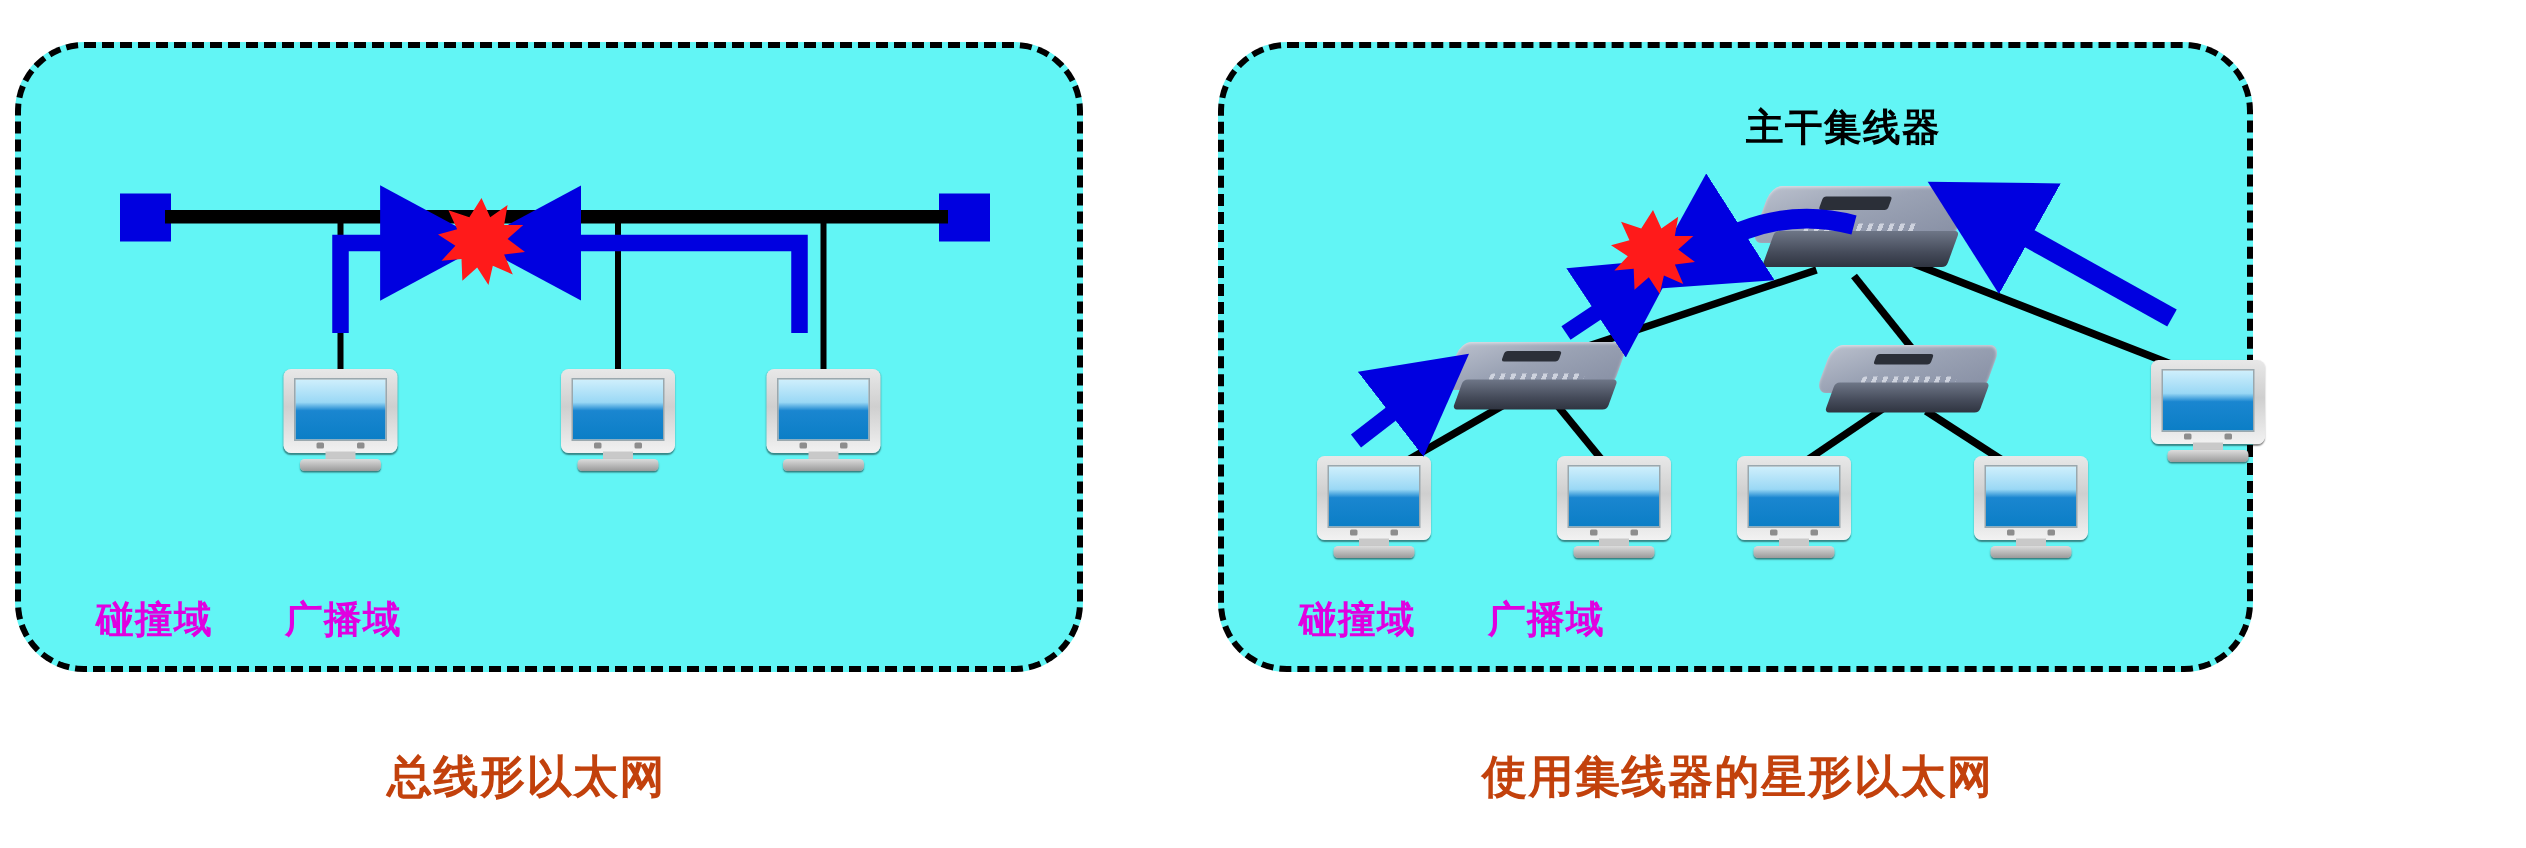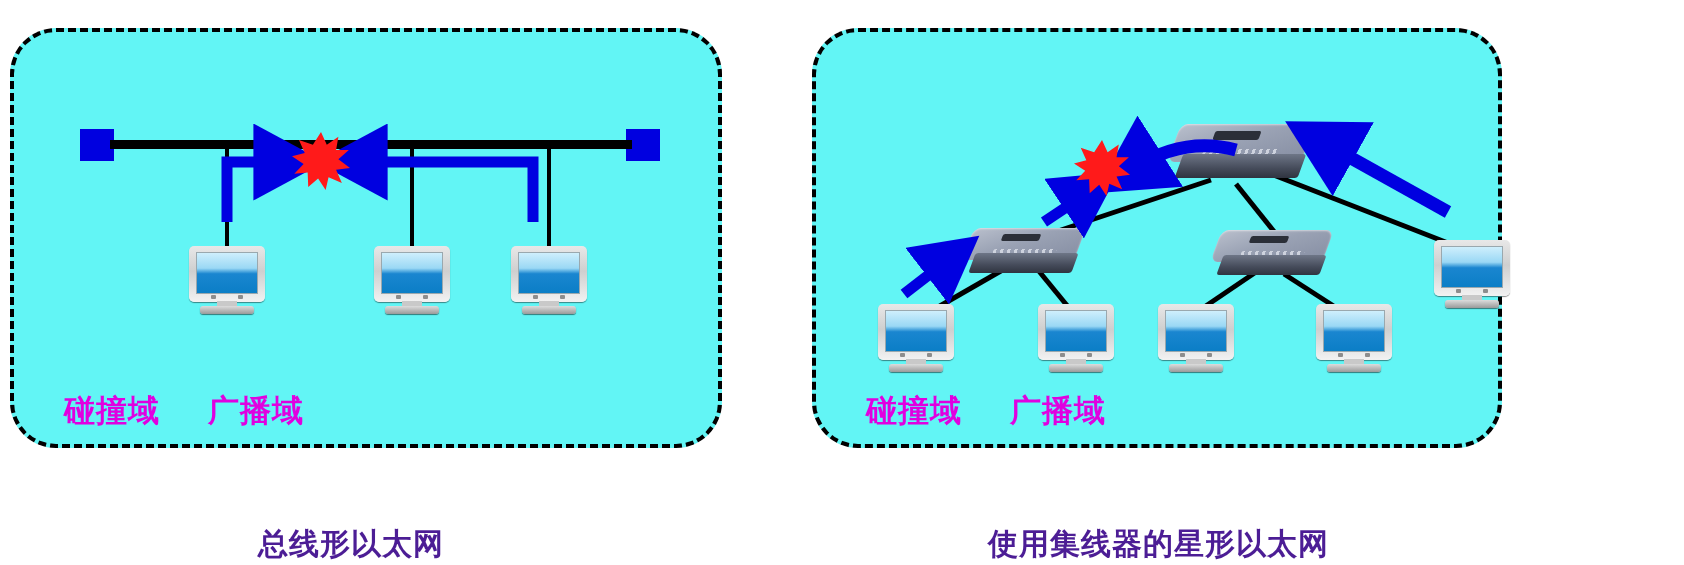--- a/index.html
+++ b/index.html
@@ -5,25 +5,25 @@
   html,body{margin:0;padding:0;background:#ffffff;}
   body{width:1684px;height:565px;position:relative;overflow:hidden;
        font-family:"Liberation Sans","DejaVu Sans",sans-serif;}
 
   .panel{position:absolute;background:#62f5f5;border:4px dashed #000000;
          border-radius:46px;box-sizing:border-box;}
   #panel-bus{left:10px;top:28px;width:712px;height:420px;}
   #panel-star{left:812px;top:28px;width:690px;height:420px;}
 
   .domain-labels{position:absolute;bottom:18px;left:50px;display:flex;gap:48px;}
-  .domain-label{color:#e000e0;font-size:31px;font-weight:bold;
+  .domain-label{color:#e000e0;font-size:25px;font-weight:bold;
                 letter-spacing:1px;line-height:1;white-space:nowrap;}
 
-  .caption{position:absolute;color:#4c1d95;font-size:30px;font-weight:bold;
-           white-space:nowrap;letter-spacing:1px;margin-top:26px;}
+  .caption{position:absolute;color:#c2410c;font-size:30px;font-weight:bold;
+           white-space:nowrap;letter-spacing:1px;}
   #caption-bus{left:258px;top:498px;}
   #caption-star{left:988px;top:498px;text-align:center;}
 
   .hub-title{position:absolute;color:#000;font-size:25px;font-weight:bold;
              white-space:nowrap;letter-spacing:1px;}
 
   
   .term{position:absolute;background:#0000e0;}
   .busline{position:absolute;background:#000000;}
   .drop{position:absolute;background:#000000;width:4px;}
@@ -120,20 +120,21 @@
   <div class="domain-labels">
     <span class="domain-label">碰撞域</span>
     <span class="domain-label">广播域</span>
   </div>
 </div>
 
 <div class="caption" id="caption-bus">总线形以太网</div>
 
 <div class="panel" id="panel-star">
 
+  <div class="hub-title" style="left:348px;top:36px;">主干集线器</div>
 
   <svg class="arrows" width="690" height="420">
     <line x1="395" y1="148" x2="215" y2="208" stroke="#000" stroke-width="5"></line>
     <line x1="420" y1="152" x2="468" y2="212" stroke="#000" stroke-width="5"></line>
     <line x1="450" y1="140" x2="650" y2="218" stroke="#000" stroke-width="5"></line>
 
     <line x1="190" y1="236" x2="110" y2="282" stroke="#000" stroke-width="5"></line>
     <line x1="222" y1="238" x2="258" y2="282" stroke="#000" stroke-width="5"></line>
     <line x1="440" y1="240" x2="378" y2="282" stroke="#000" stroke-width="5"></line>
     <line x1="468" y1="242" x2="530" y2="282" stroke="#000" stroke-width="5"></line>

